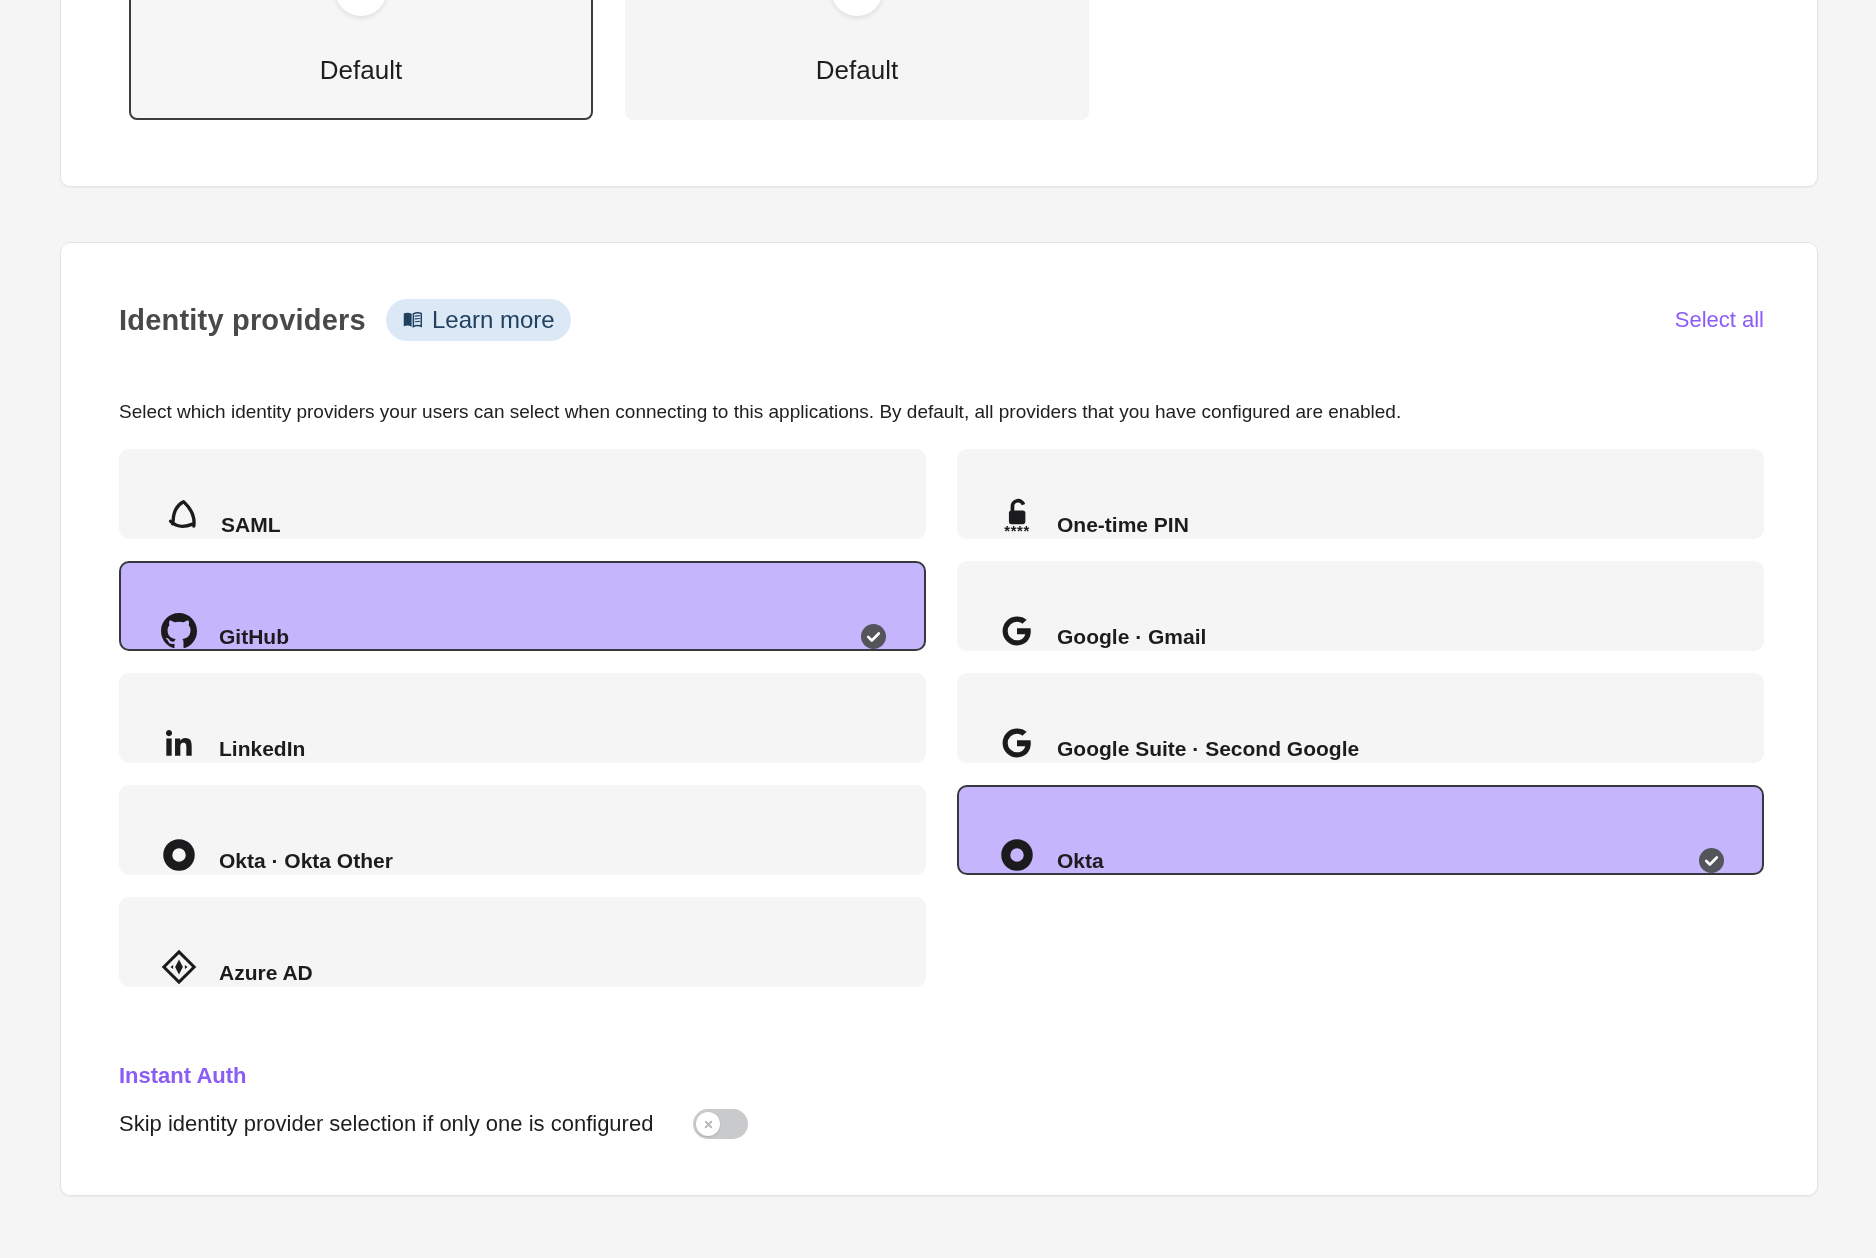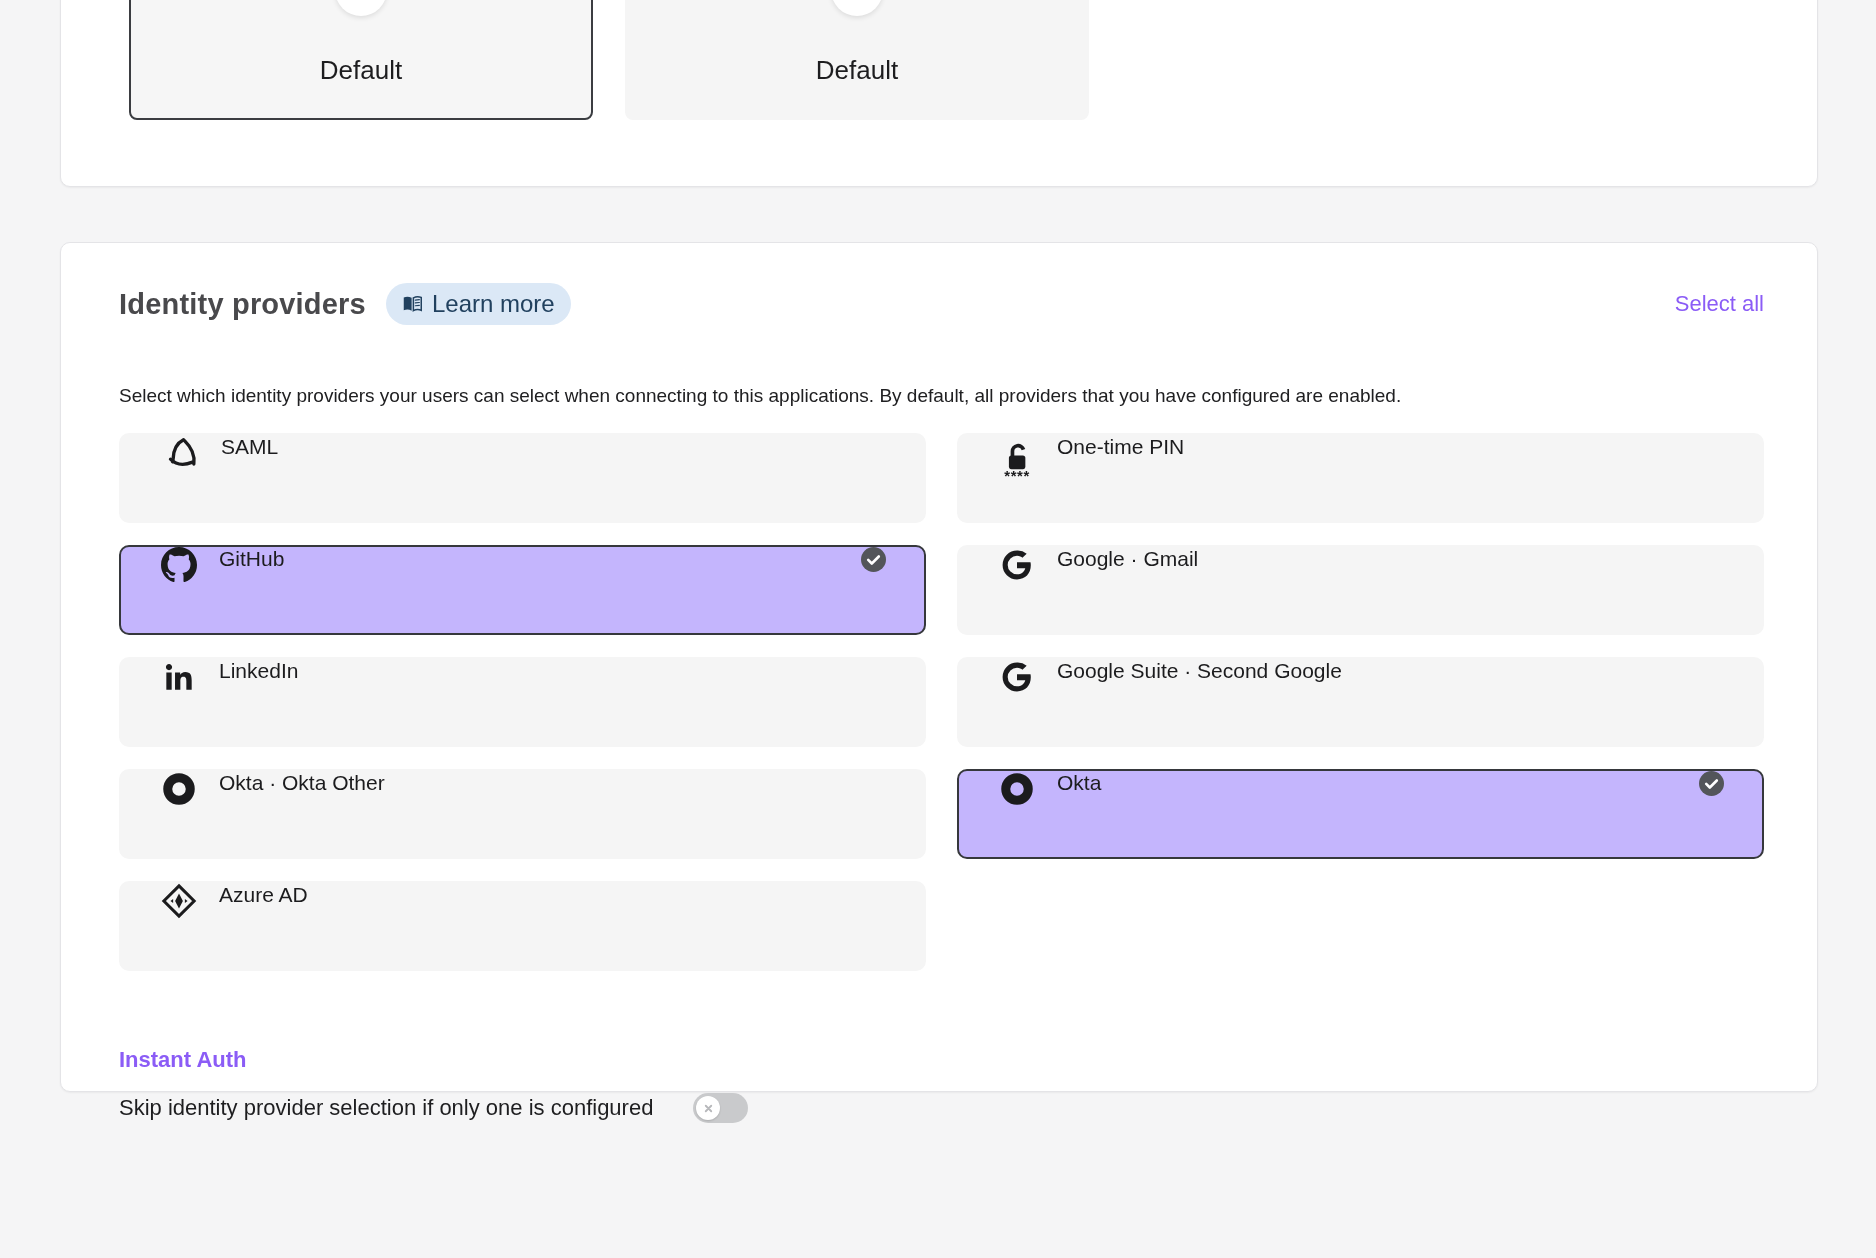--- a/index.html
+++ b/index.html
@@ -10,21 +10,21 @@
     color: #1d1d1f;
   }
   .page { position: relative; width: 1876px; height: 1258px; overflow: hidden; border-radius: 7px; }
 
   .card {
     position: absolute; left: 60px; width: 1758px;
     background: #ffffff; border: 1px solid #e4e4e7; border-radius: 10px;
     box-shadow: 0 1px 2px rgba(0,0,0,0.05);
   }
   .card-appearance { top: -62px; height: 249px; }
-  .card-identity { top: 242px; height: 850px; padding: 40px 53px 0 58px; }
+  .card-identity { top: 242px; height: 954px; padding: 56px 53px 0 58px; }
 
   
   .appearance-options { position: absolute; left: 68px; top: 21px; display: flex; gap: 32px; }
   .appearance-tile {
     position: relative; width: 464px; height: 160px;
     background: #f5f5f5; border: 2px solid transparent; border-radius: 8px;
     cursor: pointer;
   }
   .appearance-tile.selected { border-color: #3b3d41; background: #f6f6f6; }
   .tile-circle {
@@ -54,22 +54,22 @@
 
   
   .provider-grid {
     margin-top: 24px;
     display: grid; grid-template-columns: 1fr 1fr;
     column-gap: 31px; row-gap: 22px;
   }
   .provider-tile {
     height: 90px; border-radius: 10px; background: #f5f5f5;
     border: 2px solid transparent;
-    display: flex; align-items: flex-start;
-    padding: 0 38px 0 40px; cursor: pointer;
+    display: flex; align-items: flex-end;
+    padding: 0 38px 0 40px; cursor: pointer; font-weight: bold;
   }
   .provider-tile.selected { background: #c4b5fd; border-color: #36383c; }
   .provider-icon { width: 36px; height: 36px; flex: 0 0 auto; margin-right: 22px; color: #1b1b1d; }
   .provider-icon.icon-one-time-pin { width: 34px; height: 43px; margin-top: 4px; margin-right: 24px; }
   .provider-icon.icon-saml { width: 40px; height: 40px; margin-right: 20px; }
   .provider-label { font-size: 21px; color: #1c1c1e; }
   .check-badge { margin-left: auto; width: 25px; height: 25px; flex: 0 0 auto; }
   .check-badge svg { width: 25px; height: 25px; display: block; }
   .check-badge circle { fill: #53555a; }
 

